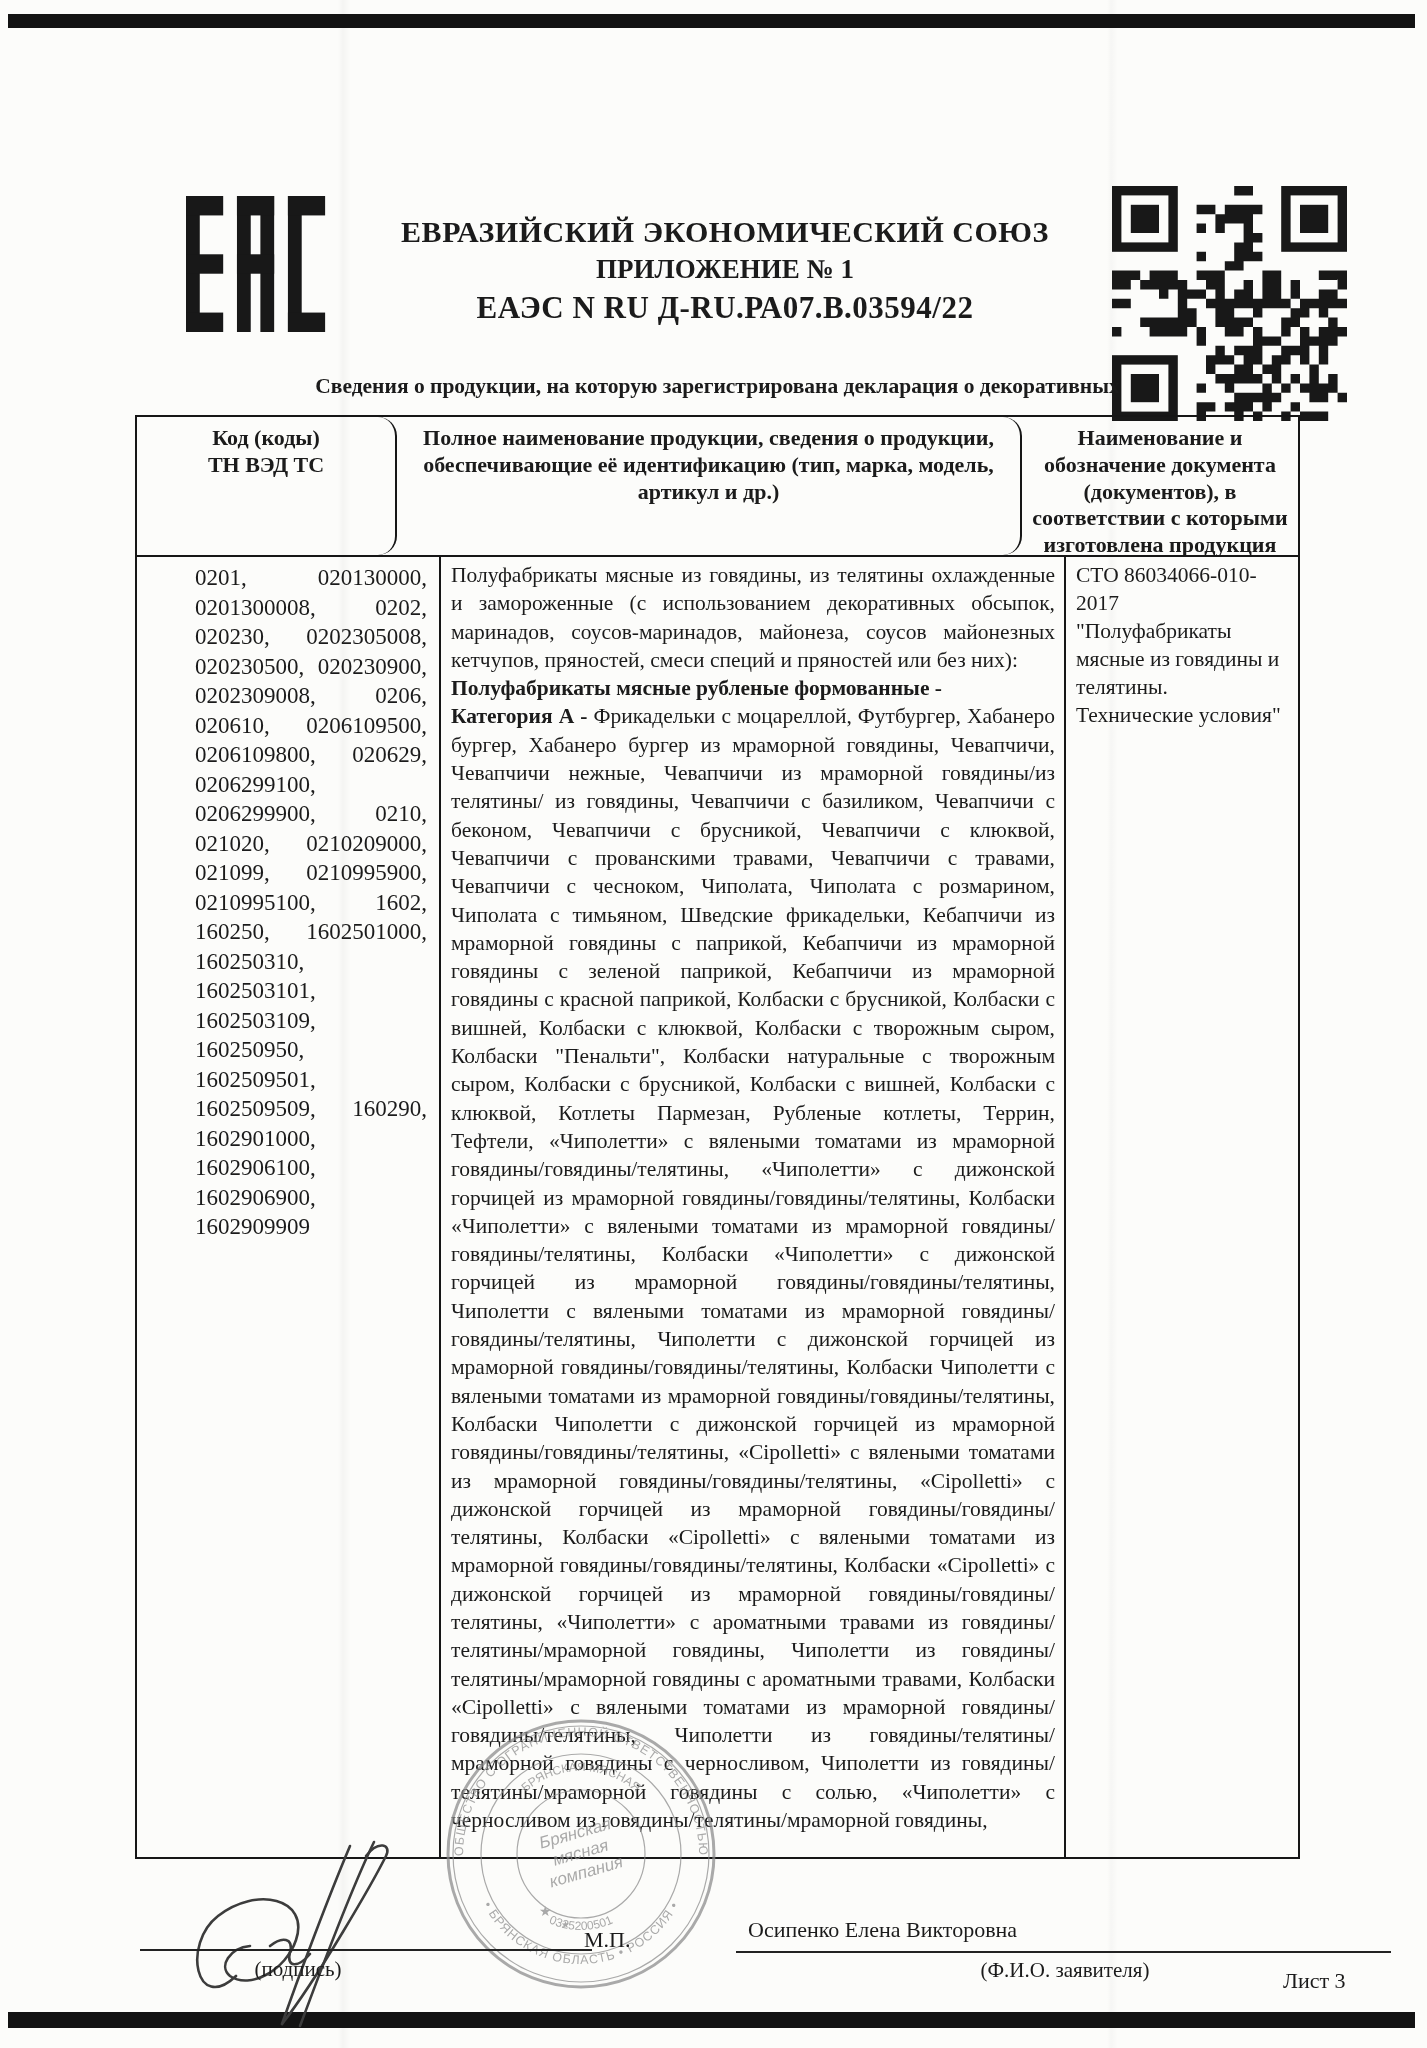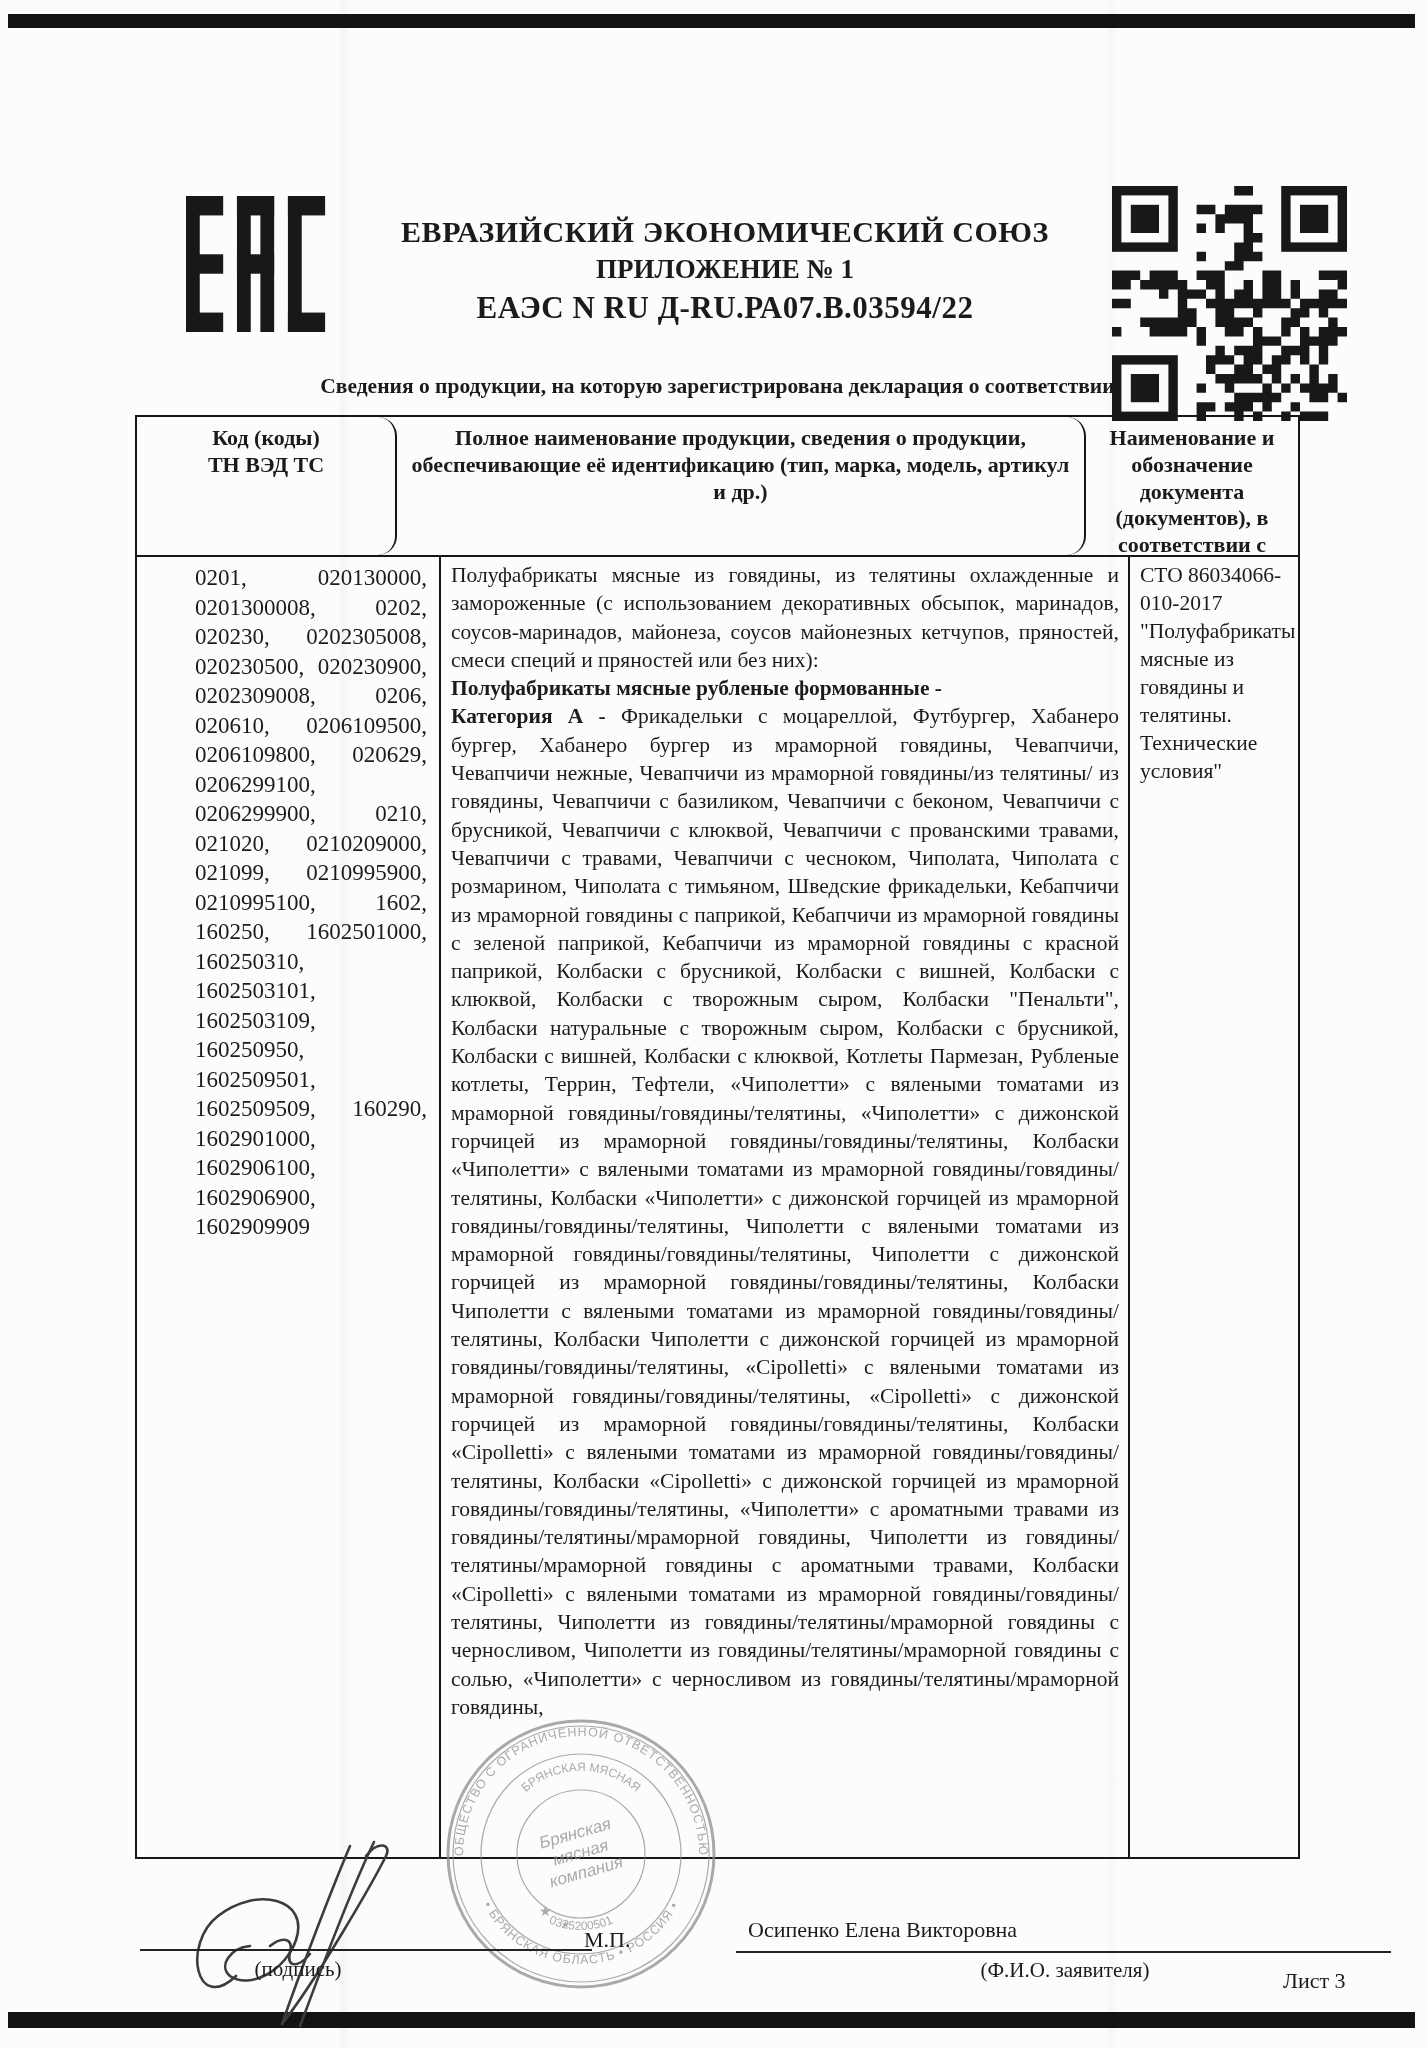--- a/index.html
+++ b/index.html
@@ -26,21 +26,21 @@
   .subtitle{position:absolute;left:130px;top:374px;width:1175px;text-align:center;
             font-size:21.5px;font-weight:bold;}
 
   .doc-table{position:absolute;left:135px;top:415px;width:1165px;border:2px solid #161616;
              display:flex;flex-direction:column;box-sizing:border-box;}
   .trow{display:flex;flex-direction:row;}
   .trow.head{height:138px;border-bottom:2px solid #161616;}
   .trow.tbody{height:1300px;overflow:hidden;padding-left:44px;}
   .tc{box-sizing:border-box;overflow:hidden;}
   .tc.c1{width:260px;border-right:2px solid #161616;}
-  .tc.c2{width:689px;border-right:2px solid #161616;}
+  .tc.c2{width:625px;border-right:2px solid #161616;}
   .tc.c3{flex:1;}
   .head .tc{font-weight:bold;font-size:22px;text-align:center;line-height:1.22;padding:8px 6px;border-radius:19px;}
   .codes{font-size:23px;line-height:29.5px;text-align:justify;padding:6px 12px 6px 14px;}
   .product{font-size:21.5px;line-height:28.3px;text-align:justify;padding:4px 9px 4px 10px;}
   .product p{margin:0;}
   .product .b{font-weight:bold;}
   .docref{font-size:21.5px;line-height:28px;padding:4px 8px 4px 10px;}
 
   .sig-line{position:absolute;border-top:2px solid #222;}
   .sig-line.left{left:140px;top:1949px;width:452px;}
@@ -96,21 +96,21 @@
         <rect x="18" y="18" width="27" height="27" fill="#181818"></rect>
         <rect x="162" y="0" width="63" height="63" fill="#181818"></rect>
         <rect x="171" y="9" width="45" height="45" fill="#fcfcfa"></rect>
         <rect x="180" y="18" width="27" height="27" fill="#181818"></rect>
         <rect x="0" y="162" width="63" height="63" fill="#181818"></rect>
         <rect x="9" y="171" width="45" height="45" fill="#fcfcfa"></rect>
         <rect x="18" y="180" width="27" height="27" fill="#181818"></rect>
       </svg>
   </div>
 
-  <div class="subtitle">Сведения о продукции, на которую зарегистрирована декларация о соответствии</div>
+  <div class="subtitle">Сведения о продукции, на которую зарегистрирована декларация о декоративных</div>
 
   <div class="doc-table">
     <div class="trow head">
       <div class="tc c1">
         <div>Код (коды)</div>
         <div>ТН ВЭД ТС</div>
       </div>
       <div class="tc c2">Полное наименование продукции, сведения о продукции, обеспечивающие её идентификацию (тип, марка, модель, артикул и др.)</div>
       <div class="tc c3">Наименование и обозначение документа (документов), в соответствии с которыми изготовлена продукция</div>
     </div>

